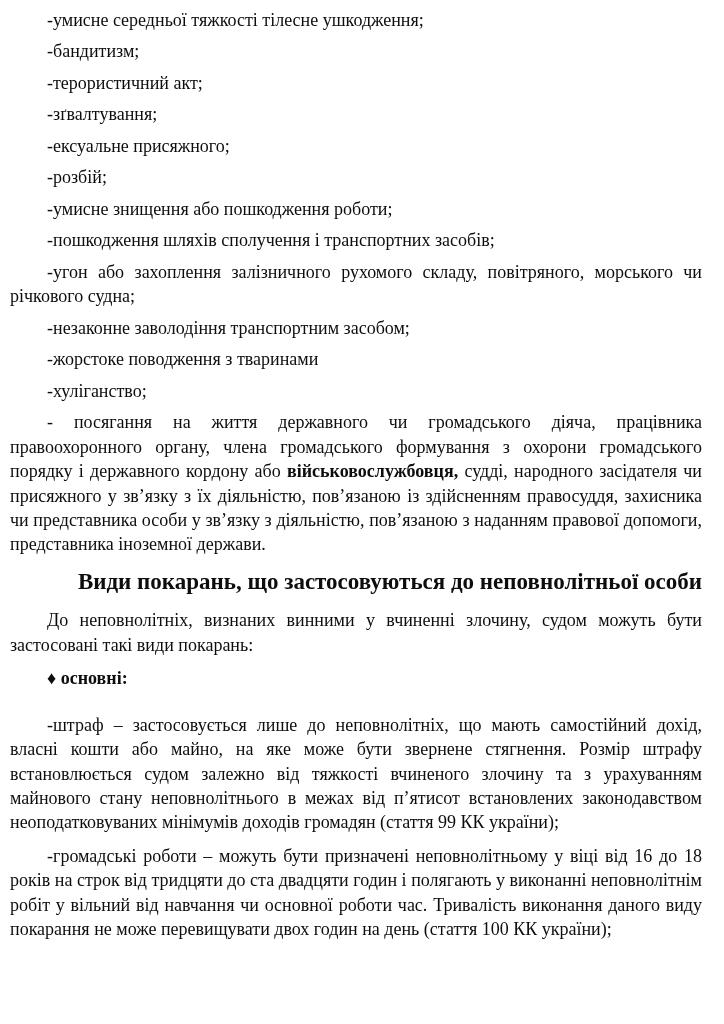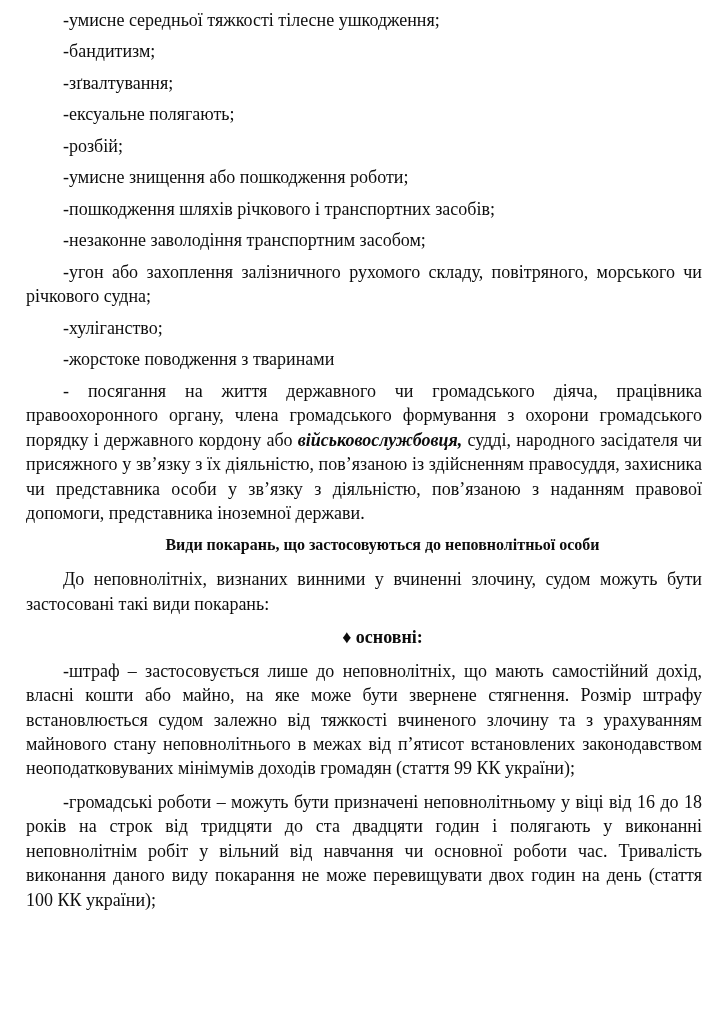--- a/index.html
+++ b/index.html
@@ -8,71 +8,71 @@
     width: 724px;
     height: 1024px;
     background: #ffffff;
     color: #0d0d0d;
     font-family: "Liberation Serif", "DejaVu Serif", serif;
     overflow: hidden;
   }
   .page {
     width: 724px;
     height: 1024px;
-    padding: 8px 22px 0 26px;
+    padding: 8px 22px 0 10px;
   }
   .para {
     font-size: 18px;
     line-height: 1.36;
     margin: 0 0 9px 0;
     text-indent: 37px;
     text-align: justify;
   }
   .list-item {
     margin: 0 0 7px 0;
   }
   .heading {
-    font-size: 16px;
+    font-size: 23px;
     line-height: 1.36;
     font-weight: bold;
     margin: 3px 0 11px 0;
     text-indent: 37px;
-    text-align: center;
+    text-align: right;
   }
   .subheading {
     font-size: 18px;
     line-height: 1.36;
     font-weight: bold;
-    margin: 2px 0 9px 0;
+    margin: 2px 0 22px 0;
     text-indent: 37px;
-    text-align: center;
+    text-align: left;
   }
   .emphasis {
     font-weight: bold;
-    font-style: italic;
   }
 </style>
 </head>
 <body>
 
 <div class="page">
 
   <section>
 
   <p class="para list-item">-умисне середньої тяжкості тілесне ушкодження;</p>
       <p class="para list-item">-бандитизм;</p>
+      <p class="para list-item">-терористичний акт;</p>
       <p class="para list-item">-зґвалтування;</p>
-      <p class="para list-item">-ексуальне полягають;</p>
+      <p class="para list-item">-ексуальне присяжного;</p>
       <p class="para list-item">-розбій;</p>
       <p class="para list-item">-умисне знищення або пошкодження роботи;</p>
-      <p class="para list-item">-пошкодження шляхів річкового і транспортних засобів;</p>
+      <p class="para list-item">-пошкодження шляхів сполучення і транспортних засобів;</p>
+      <p class="para list-item">-угон або захоплення залізничного рухомого складу, повітряного, морського чи річкового судна;</p>
       <p class="para list-item">-незаконне заволодіння транспортним засобом;</p>
-      <p class="para list-item">-угон або захоплення залізничного рухомого складу, повітряного, морського чи річкового судна;</p>
+      <p class="para list-item">-жорстоке поводження з тваринами</p>
       <p class="para list-item">-хуліганство;</p>
-      <p class="para list-item">-жорстоке поводження з тваринами</p>
     </section>
 
   <p class="para"><span>- посягання на життя державного чи громадського діяча, працівника правоохоронного органу, члена громадського формування з охорони громадського порядку і державного кордону або </span><span class="emphasis">військовослужбовця,</span><span> судді, народного засідателя чи присяжного у зв’язку з їх діяльністю, пов’язаною із здійсненням правосуддя, захисника чи представника особи у зв’язку з діяльністю, пов’язаною з наданням правової допомоги, представника іноземної держави.</span></p>
 
   <h2 class="heading">Види покарань, що застосовуються до неповнолітньої особи</h2>
 
   <p class="para">До неповнолітніх, визнаних винними у вчиненні злочину, судом можуть бути застосовані такі види покарань:</p>
 
   <p class="subheading">♦ основні:</p>
 

